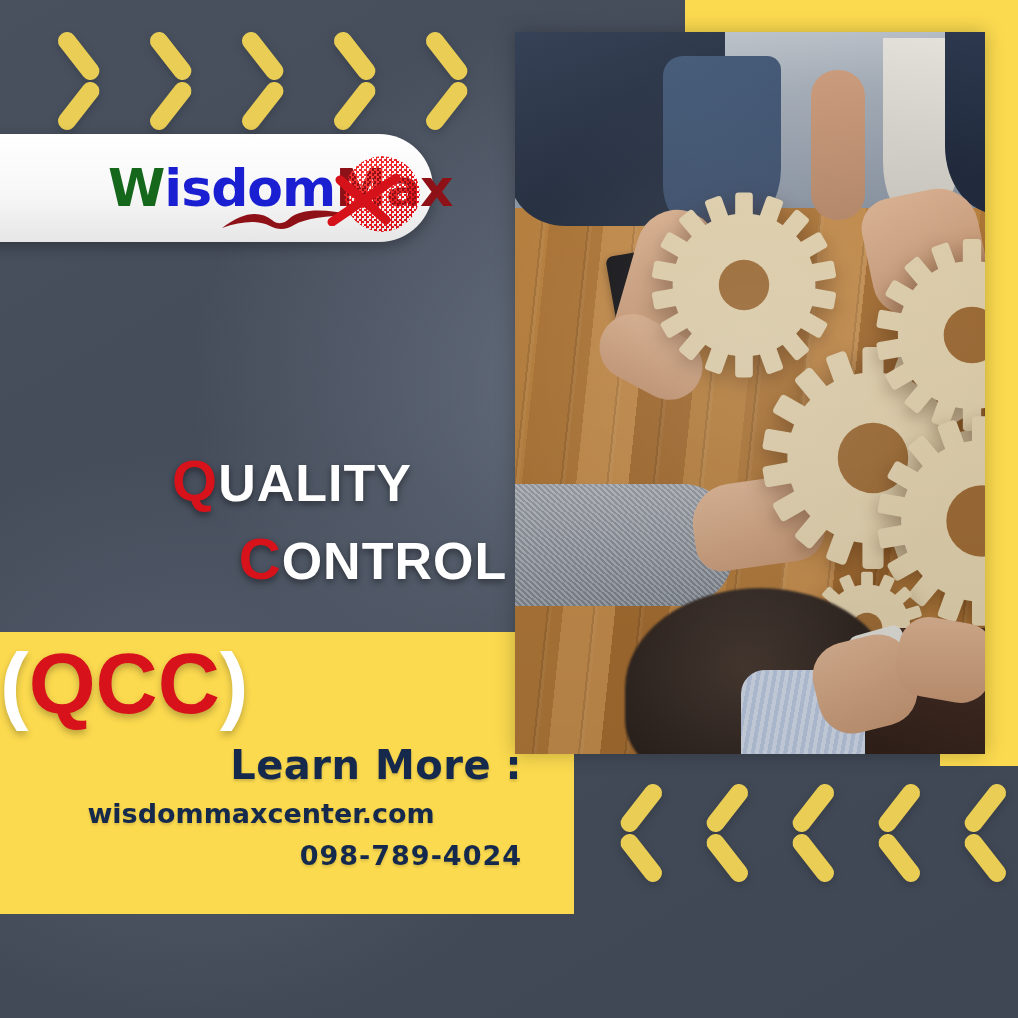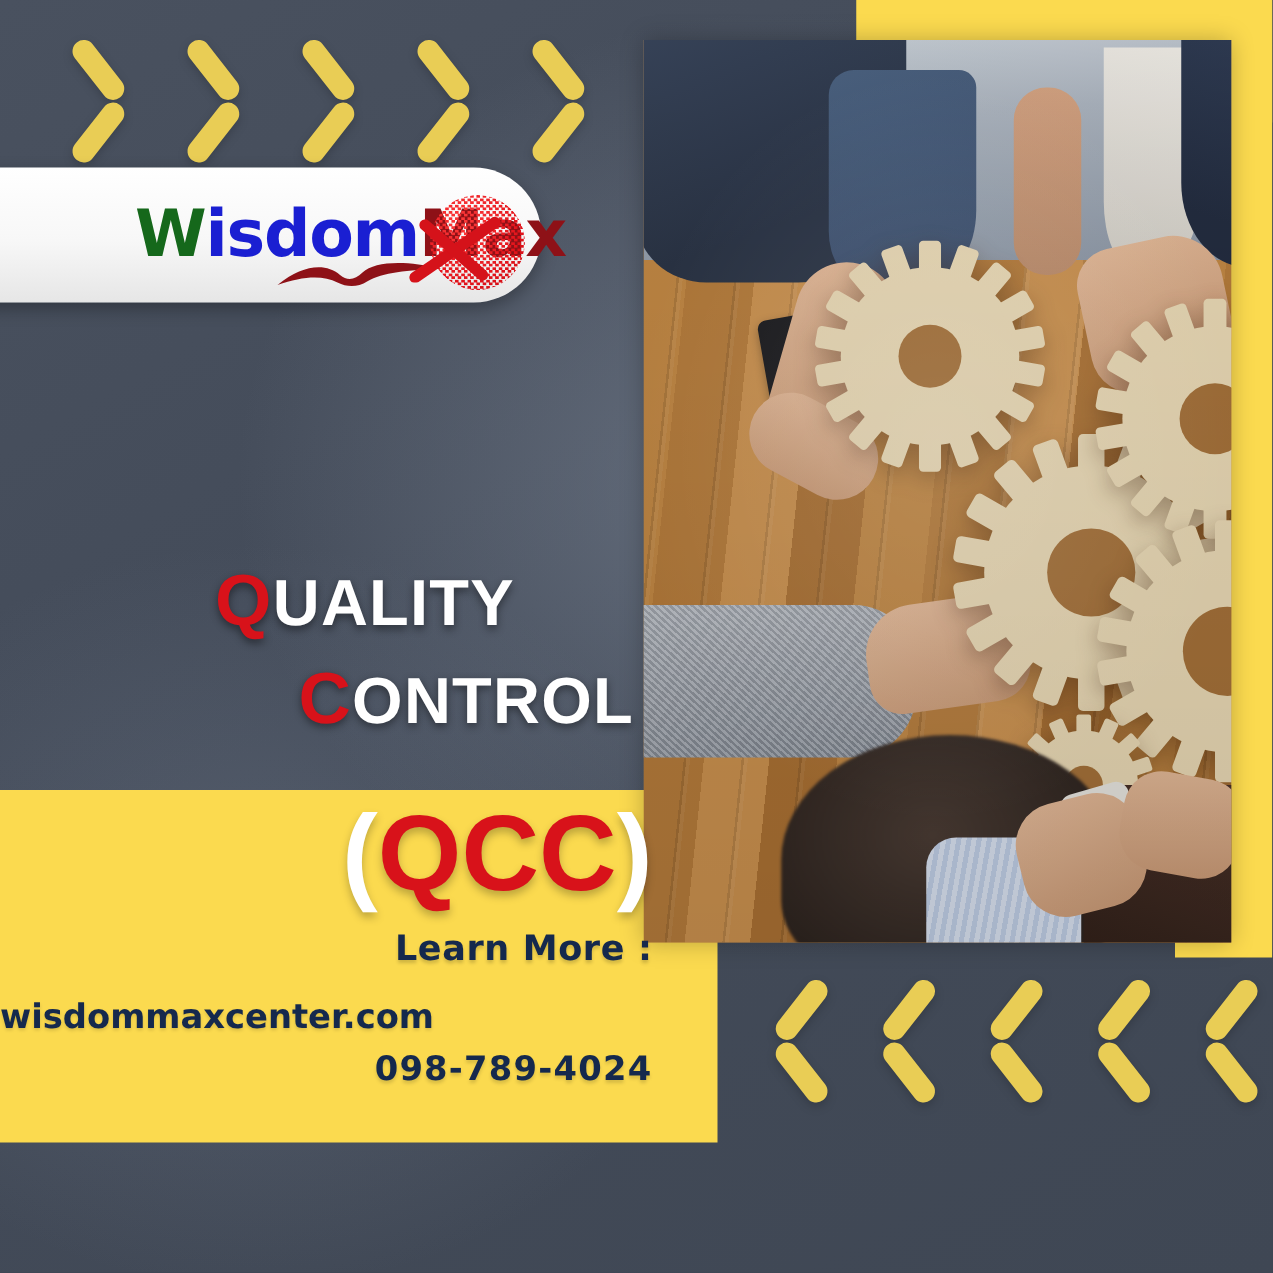--- a/index.html
+++ b/index.html
@@ -213,37 +213,37 @@
     text-shadow:0 3px 7px rgba(0,0,0,.45);
     white-space:nowrap;
   }
   .qline .cap{color:#d8121a;font-size:58px;}
   .q1{padding-left:24px;}
   .q2{padding-left:104px;}
   .q3{padding-left:186px;}
 
   
   .qcc-big{
-    position:absolute;left:0;top:640px;width:556px;text-align:right;
+    position:absolute;left:0;top:640px;width:556px;
     font-weight:bold;font-size:86px;letter-spacing:0px;line-height:1;
     padding-right:34px;
     text-shadow:0 4px 7px rgba(0,0,0,.25);
   }
   .qcc-big .paren{color:#ffffff;}
   .qcc-big .red{color:#d8121a;}
 
   
   .learn{
     position:absolute;left:0;top:742px;width:556px;text-align:right;padding-right:34px;
     font-family:"DejaVu Sans","Liberation Sans",sans-serif;
-    font-weight:bold;font-size:28px;color:#15294d;letter-spacing:.5px;
+    font-weight:bold;font-size:40px;color:#15294d;letter-spacing:.5px;
     text-shadow:0 2px 3px rgba(0,0,0,.18);
   }
   .site{
-    position:absolute;left:0;top:798px;width:556px;text-align:left;padding-right:34px;
+    position:absolute;left:0;top:798px;width:556px;text-align:center;padding-right:34px;
     font-family:"DejaVu Sans","Liberation Sans",sans-serif;
     font-weight:bold;font-size:27px;color:#15294d;letter-spacing:0px;
     text-shadow:0 2px 3px rgba(0,0,0,.15);
   }
   .tel{
     position:absolute;left:0;width:556px;text-align:right;padding-right:34px;
     font-family:"DejaVu Sans","Liberation Sans",sans-serif;
     font-weight:bold;font-size:27px;color:#15294d;letter-spacing:1px;
     text-shadow:0 2px 3px rgba(0,0,0,.15);
   }

